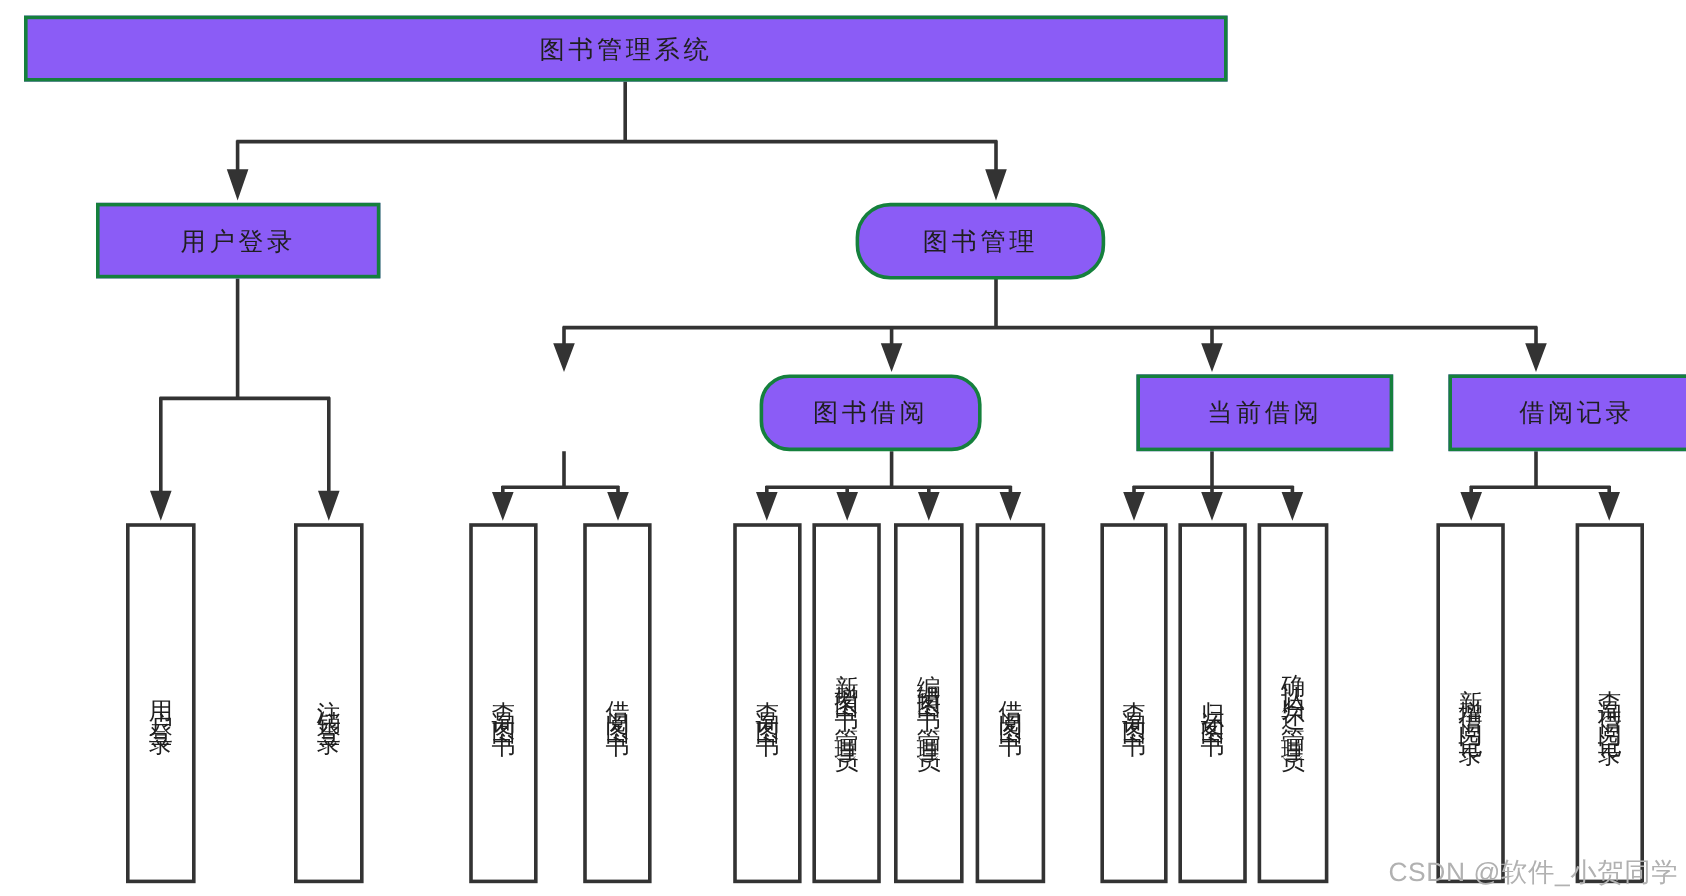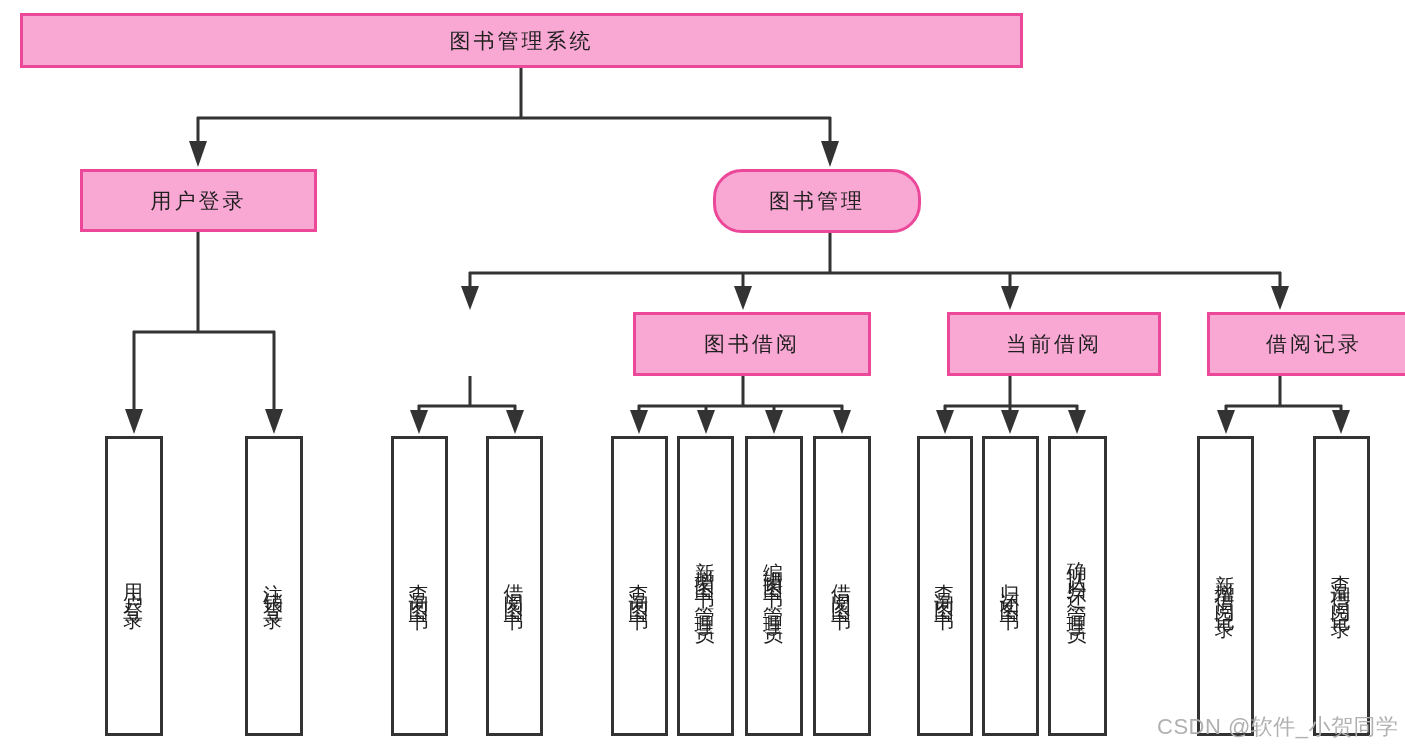--- a/index.html
+++ b/index.html
@@ -13,22 +13,22 @@
   }
   #connector-svg {
     position: absolute;
     left: 0; top: 0;
     width: 1405px; height: 747px;
     z-index: 1;
   }
   .hnode {
     position: absolute;
     box-sizing: border-box;
-    background: #f9a8d4;
-    border: 3px solid #ec4899;
+    background: #8b5cf6;
+    border: 3px solid #15803d;
     display: flex;
     align-items: center;
     justify-content: center;
     font-size: 21px;
     letter-spacing: 3px;
     color: #1f1f1f;
     z-index: 2;
     white-space: nowrap;
   }
   .vnode {
@@ -122,21 +122,21 @@
                M1217 410 H1235 L1226 434 Z
                M1332 410 H1350 L1341 434 Z"></path>
     </g>
   </svg>
 
   <div class="hnode" style="left:20px; top:13px; width:1003px; height:55px;">图书管理系统</div>
 
   <div class="hnode" style="left:80px; top:169px; width:237px; height:63px;">用户登录</div>
   <div class="hnode" style="left:713px; top:169px; width:208px; height:64px;border-radius:29px;">图书管理</div>
 
-  <div class="hnode" style="left:633px; top:312px; width:238px; height:64px;">图书借阅</div>
+  <div class="hnode" style="left:633px; top:312px; width:185px; height:64px;border-radius:25px;">图书借阅</div>
   <div class="hnode" style="left:903px; top:312px; width:214px; height:64px;margin-left:44px;">当前借阅</div>
   <div class="hnode" style="left:1173px; top:312px; width:214px; height:64px;margin-left:34px;">借阅记录</div>
 
   <div class="vnode" style="left:105px; width:58px;">用户登录</div>
   <div class="vnode" style="left:245px; width:58px;">注销登录</div>
 
   <div class="vnode" style="left:391px; width:57px;">查询图书</div>
   <div class="vnode" style="left:486px; width:57px;">借阅图书</div>
 
   <div class="vnode" style="left:611px; width:57px;">查询图书</div>

